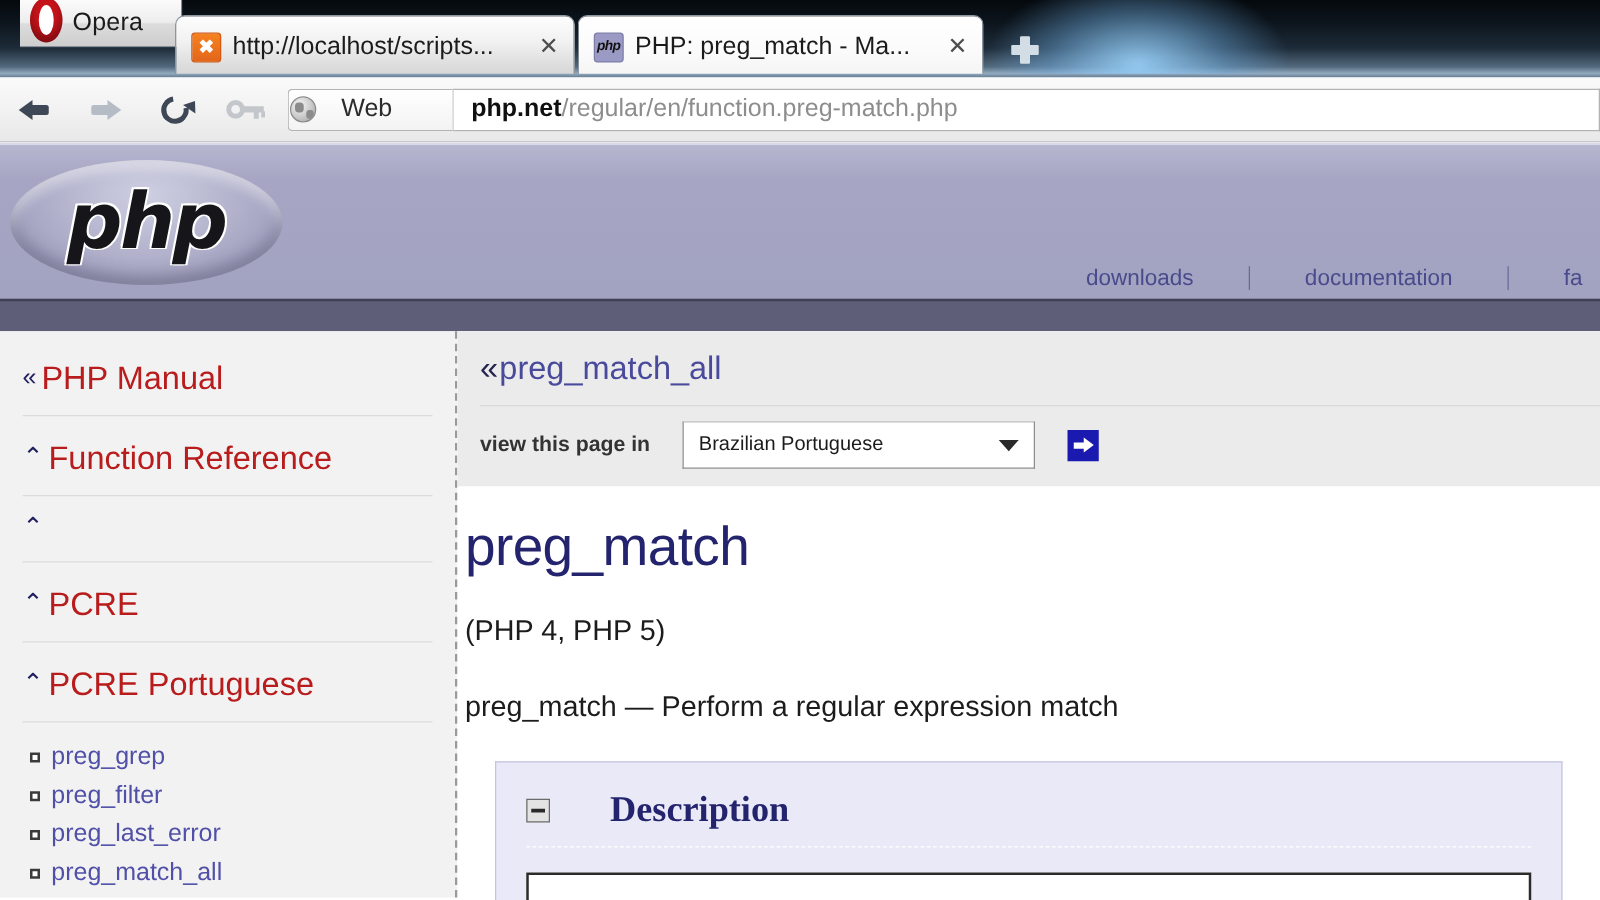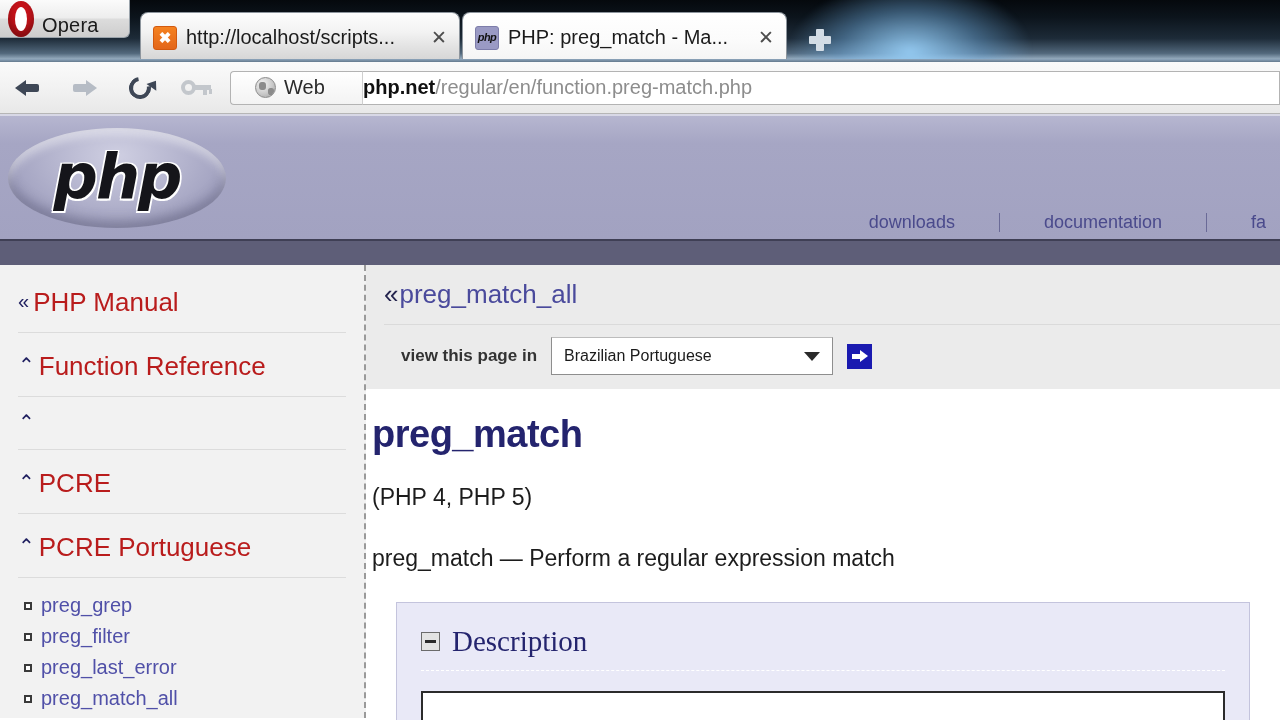--- a/index.html
+++ b/index.html
@@ -22,25 +22,25 @@
     background: radial-gradient(ellipse at 50% 78%, rgba(150,205,245,0.95) 0%, rgba(110,170,220,0.45) 42%, rgba(60,110,160,0.0) 72%);
     filter: blur(2px);
   }
   .titlebar-bottomline {
     position: absolute; left: 0; bottom: 0; width: 1280px; height: 3px;
     background: linear-gradient(to bottom, #8fa7bd, #64798d);
   }
 
   
   .opera-btn {
-    position: absolute; left: 0px; top: 0px; width: 130px; height: 38px;
+    position: absolute; left: 16px; top: 0px; width: 130px; height: 38px;
     background: linear-gradient(to bottom, #fbfbfb 0%, #ededed 48%, #dcdcdc 52%, #cdcdcd 100%);
     border: 1px solid #9aa3ab; border-top: none; border-left: none;
     border-radius: 0 0 6px 0;
-    display: flex; align-items: flex-end; padding-left: 6px; gap: 6px;
+    display: flex; align-items: center; padding-left: 6px; gap: 6px;
   }
   .opera-logo { position: relative; width: 30px; height: 34px; margin-top: -4px; flex: 0 0 auto; }
   .opera-logo .oval {
     position: absolute; left: 2px; top: -2px; width: 26px; height: 36px;
     border-radius: 50%;
     background: #c7131a;
     box-shadow: inset 0 -6px 8px rgba(0,0,0,0.35);
   }
   .opera-logo .inner {
     position: absolute; left: 9px; top: 4px; width: 12px; height: 24px;
@@ -127,34 +127,34 @@
   .key-icon { position: relative; width: 30px; height: 16px; }
   .key-icon .head { position: absolute; left: 0; top: 0; width: 15px; height: 15px; border: 4px solid #c3c7cc; border-radius: 50%; }
   .key-icon .shaft { position: absolute; left: 13px; top: 5px; width: 17px; height: 5px; background: #c3c7cc; }
   .key-icon .t1 { position: absolute; left: 22px; top: 9px; width: 4px; height: 6px; background: #c3c7cc; }
   .key-icon .t2 { position: absolute; left: 28px; top: 9px; width: 3px; height: 5px; background: #c3c7cc; }
 
   .search-box {
     margin-left: 6px; height: 34px; width: 132px;
     background: linear-gradient(to bottom, #ffffff, #f3f3f3);
     border: 1px solid #b3b3b3; border-radius: 4px 0 0 4px; border-right: none;
-    display: flex; align-items: center; gap: 8px; padding-left: 24px;
+    display: flex; align-items: center; gap: 20px; padding-left: 1px;
   }
   .globe {
     width: 21px; height: 21px; border-radius: 50%;
     background: radial-gradient(circle at 35% 32%, #f4f4f4 0%, #c9c9c9 55%, #9d9d9d 100%);
     border: 1px solid #8b8b8b; position: relative; overflow: hidden; flex: 0 0 auto;
   }
   .globe::before { content: ""; position: absolute; left: 3px; top: 4px; width: 7px; height: 8px; background: #8b8b8b; border-radius: 40%; }
   .globe::after { content: ""; position: absolute; left: 12px; top: 10px; width: 6px; height: 7px; background: #8b8b8b; border-radius: 40%; }
   .search-label { font-size: 20px; color: #2b2b2b; }
   .urlbar {
     height: 34px; flex: 1 1 auto; background: #ffffff;
     border: 1px solid #b3b3b3; border-left: 1px solid #cfcfcf;
-    display: flex; align-items: center; margin-right: 0px;
+    display: flex; align-items: center; padding-left: 14px; margin-right: 0px;
     overflow: hidden; white-space: nowrap;
   }
   .url-host { font-size: 20px; color: #101010; font-weight: bold; }
   .url-path { font-size: 20px; color: #8d8d8d; }
 
   
   .page { position: absolute; left: 0; top: 114px; width: 1280px; height: 606px; background: #ffffff; overflow: hidden; }
   .php-header {
     position: relative; width: 1280px; height: 125px;
     background: linear-gradient(to bottom, #b6b6d0 0%, #a6a6c4 22%, #a2a2c1 100%);
@@ -200,50 +200,50 @@
   .side-list { list-style: none; margin-top: 4px; }
   .side-list li { display: flex; align-items: center; gap: 9px; padding: 4px 0 4px 6px; }
   .bullet { width: 8px; height: 8px; border: 2px solid #3a3a3a; background: #fff; flex: 0 0 auto; }
   .side-list .lbl { font-size: 20px; color: #5050a8; }
 
   .content { flex: 1 1 auto; background: #ffffff; padding: 0; position: relative; }
   .crumbbar { background: #ebebeb; padding: 14px 0 0 18px; }
   .crumb { display: flex; align-items: center; padding-bottom: 14px; border-bottom: 1px solid #dadada;}
   .crumb .chev { font-size: 26px; color: #24244e; margin-right: 1px; }
   .crumb .lnk { font-size: 26px; color: #4a4a9c; }
-  .langrow { display: flex; align-items: center; gap: 14px; padding: 12px 0 14px 0; margin-left: 17px; }
+  .langrow { display: flex; align-items: center; gap: 26px; padding: 12px 0 14px 0; }
   .lang-label { font-size: 17px; color: #333; font-weight: bold; }
   .lang-select {
     background: #fff; border: 1px solid #8e8e8e; border-top-color: #bcbcbc;
     height: 38px; min-width: 282px; display: flex; align-items: center; justify-content: space-between;
     padding: 0 12px 0 12px; box-shadow: inset 0 1px 0 #fff;
   }
   .lang-select .val { font-size: 16px; color: #1b1b1b; }
   .caret-down { width: 0; height: 0; border-left: 8px solid transparent; border-right: 8px solid transparent; border-top: 9px solid #2a2a2a; margin-left: 16px; }
   .go-btn {
     width: 25px; height: 25px; background: #1a1ab0; position: relative; display: flex; align-items: center; justify-content: center;
   }
   .go-btn .ga { position: relative; width: 16px; height: 12px; }
   .go-btn .ga::before { content: ""; position: absolute; left: 0; top: 4px; width: 9px; height: 5px; background: #fff; }
   .go-btn .ga::after { content: ""; position: absolute; right: 0; top: 0; width: 0; height: 0;
      border-top: 6px solid transparent; border-bottom: 6px solid transparent; border-left: 8px solid #fff; }
 
   .main-body { padding: 24px 0 0 6px; }
-  .fn-title { font-size: 38px; font-weight: bold; color: #24246e; letter-spacing: -0.5px; }
+  .fn-title { font-size: 44px; font-weight: normal; color: #24246e; letter-spacing: -0.5px; }
   .versions { font-size: 23px; color: #1c1c1c; margin-top: 28px; }
   .purpose { font-size: 23px; color: #1c1c1c; margin-top: 34px; }
 
   .desc-panel {
     margin: 30px 30px 0 30px; background: #e9e9f7; border: 1px solid #c4c4dd;
     border-bottom: none; padding: 22px 24px 0 24px; height: 120px;
   }
   .desc-head { display: flex; align-items: center; gap: 12px; padding-bottom: 12px; border-bottom: 1px dashed #ffffff; }
   .minus-box { width: 19px; height: 19px; background: #e3e3e3; border: 1px solid #6b6b6b; display: flex; align-items: center; justify-content: center; flex: 0 0 auto;}
   .minus-box .bar { width: 11px; height: 3px; background: #2a2a2a; }
-  .desc-title { font-family: "Liberation Serif", serif; font-size: 29px; font-weight: normal; color: #24246e; }
+  .desc-title { font-family: "Liberation Serif", serif; font-size: 29px; font-weight: bold; color: #24246e; margin-left: 36px; }
   .code-box { margin-top: 20px; background: #ffffff; border: 2px solid #2b2b2b; height: 40px; }
 </style>
 </head>
 <body>
 
 <div id="app">
 
   <div class="titlebar">
     <div class="title-glow"></div>
 

